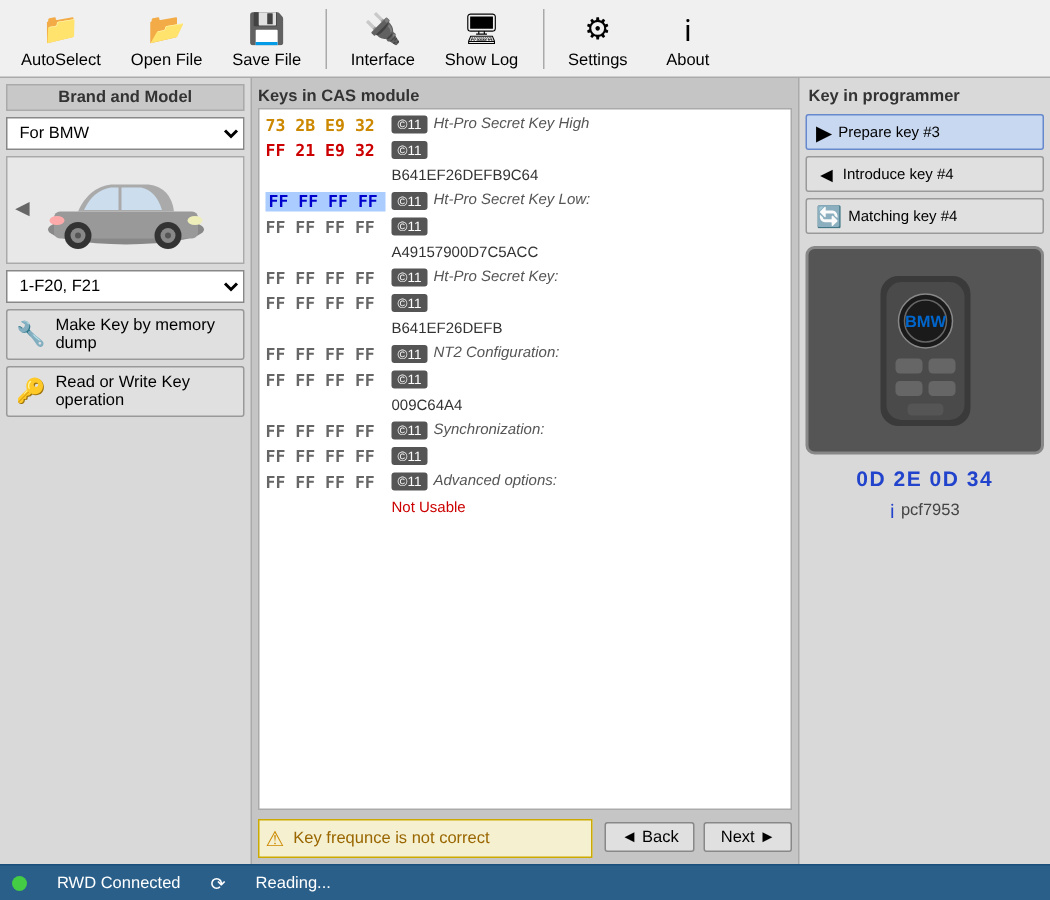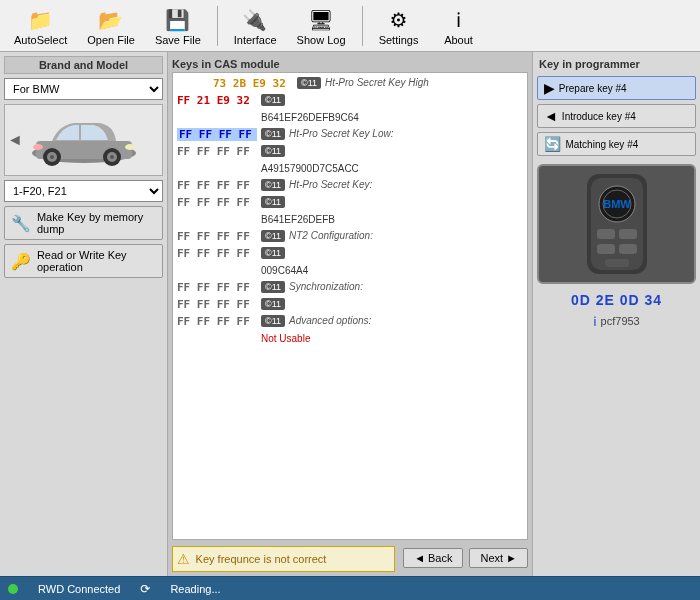--- a/index.html
+++ b/index.html
@@ -151,21 +151,21 @@
       align-items: flex-start;
       margin-bottom: 4px;
       gap: 4px;
     }
     .key-hex {
       font-family: monospace;
       font-size: 11px;
       min-width: 80px;
       font-weight: bold;
     }
-    .key-hex.yellow { color: #cc8800; margin-left: 36px; }
+    .key-hex.yellow { color: #cc8800; }
     .key-hex.red { color: #cc0000; }
     .key-hex.blue { color: #0000cc; background: #aaccff; padding: 0 2px; }
     .key-hex.gray { color: #666; }
     .key-chip-badge {
       background: #555;
       color: white;
       font-size: 9px;
       padding: 1px 3px;
       border-radius: 2px;
       min-width: 24px;
@@ -230,21 +230,21 @@
       border-color: #6688cc;
     }
     .key-image-area {
       background: #555;
       border: 2px solid #888;
       border-radius: 6px;
       padding: 6px;
       display: flex;
       align-items: center;
       justify-content: center;
-      height: 120px;
+      height: 139px;
       margin: 4px 0;
     }
     .key-chip-value {
       font-size: 14px;
       font-weight: bold;
       color: #2244cc;
       text-align: center;
       letter-spacing: 1px;
     }
     .chip-name {
@@ -473,21 +473,21 @@
         </div>
       </div>
     </div>
   </div>
 
   <div class="programmer-panel">
     <div class="prog-header">Key in programmer</div>
 
     <div class="prog-btn active">
       <span class="prog-btn-icon">▶</span>
-      <span>Prepare key #4</span>
+      <span>Prepare key #3</span>
     </div>
 
     <div class="prog-btn">
       <span class="prog-btn-icon">◄</span>
       <span>Introduce key #4</span>
     </div>
 
     <div class="prog-btn">
       <span class="prog-btn-icon">🔄</span>
       <span>Matching key #4</span>

